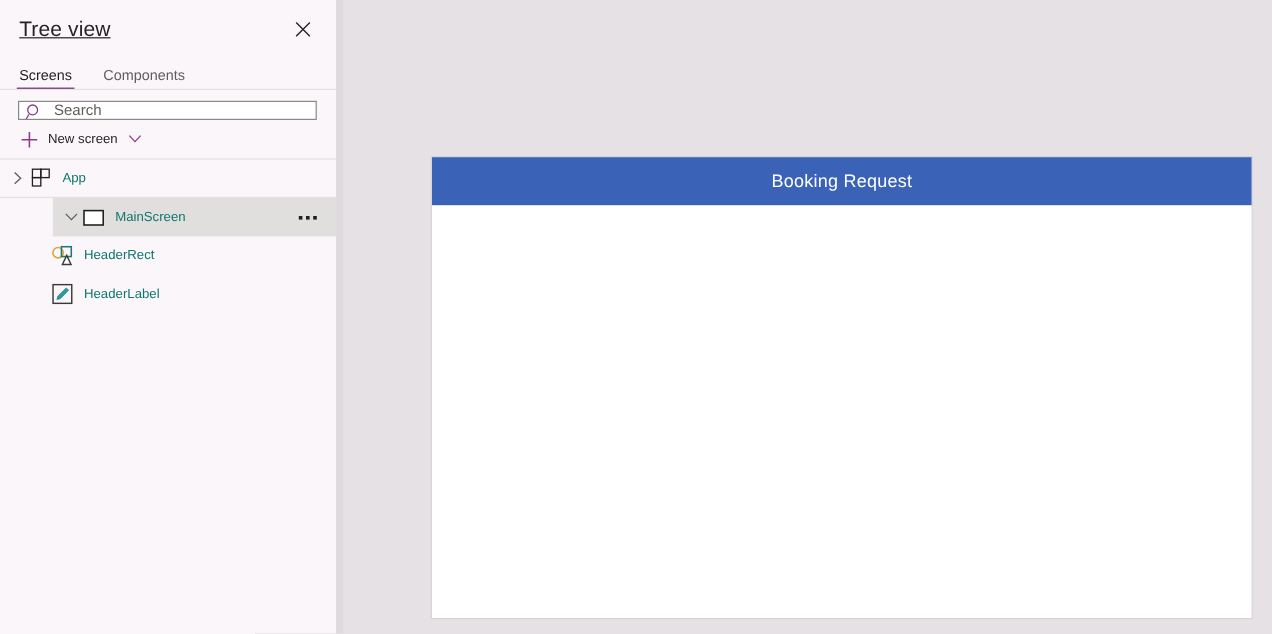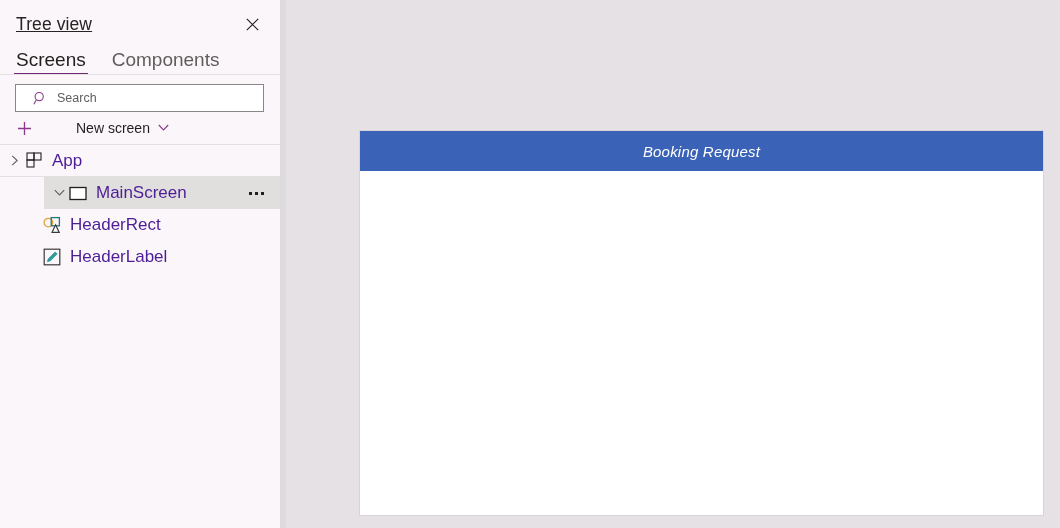--- a/index.html
+++ b/index.html
@@ -72,21 +72,21 @@
   .tabs {
     display: flex;
     align-items: flex-end;
     height: 27px;
     padding: 0 14px;
     box-sizing: border-box;
     flex: none;
     position: relative;
   }
   .tab {
-    font-size: 19px;
+    font-size: 12px;
     color: #605e5c;
     padding: 0 2px 6px 2px;
     margin-right: 22px;
     cursor: pointer;
     position: relative;
     line-height: 1;
     text-align: center;
   }
   .tab.active {
     color: #201f1e;
@@ -108,26 +108,26 @@
     height: 1px;
     background: #e3dfe2;
   }
 
   
   .search-wrap {
     padding: 9px 16px 0 15px;
     flex: none;
   }
   .search-box {
-    height: 28px;
+    height: 16px;
     border: 1px solid #8a8886;
     background: #ffffff;
     display: flex;
-    align-items: center;
-    padding: 0 16px;
+    align-items: flex-start;
+    padding: 0 4px;
     box-sizing: border-box;
   }
   .search-icon {
     width: 16px;
     height: 16px;
     margin-right: 9px;
     flex: none;
     display: flex;
     align-items: center;
     justify-content: center;
@@ -159,23 +159,22 @@
   .plus-icon {
     width: 16px;
     height: 16px;
     margin-right: 8px;
     flex: none;
     display: flex;
     align-items: center;
     justify-content: center;
   }
   .new-screen-label {
-    font-size: 14px;
+    font-size: 11px;
     color: #201f1e;
-    margin-left: 36px;
   }
   .chev-icon {
     width: 14px;
     height: 14px;
     margin-left: 7px;
     display: flex;
     align-items: center;
     justify-content: center;
   }
 
@@ -206,22 +205,22 @@
   .tree-icon {
     width: 20px;
     height: 20px;
     margin-right: 8px;
     flex: none;
     display: flex;
     align-items: center;
     justify-content: center;
   }
   .tree-label {
-    font-size: 17px;
-    color: #4c1d95;
+    font-size: 11px;
+    color: #0f766e;
     flex: 1;
     white-space: nowrap;
     overflow: hidden;
     text-overflow: ellipsis;
   }
   .more-btn {
     width: 24px;
     height: 24px;
     display: flex;
     align-items: center;
@@ -241,21 +240,20 @@
 
   
   .canvas-area {
     position: absolute;
     left: 286px;
     top: 0;
     right: 0;
     bottom: 0;
     background: #e6e1e5;
     overflow: hidden;
-    font-style: italic;
   }
   .phone-canvas {
     position: absolute;
     left: 74px;
     top: 131px;
     width: 683px;
     height: 384px;
     background: #ffffff;
     box-shadow: 0 0 0 1px rgba(0,0,0,0.06);
   }

